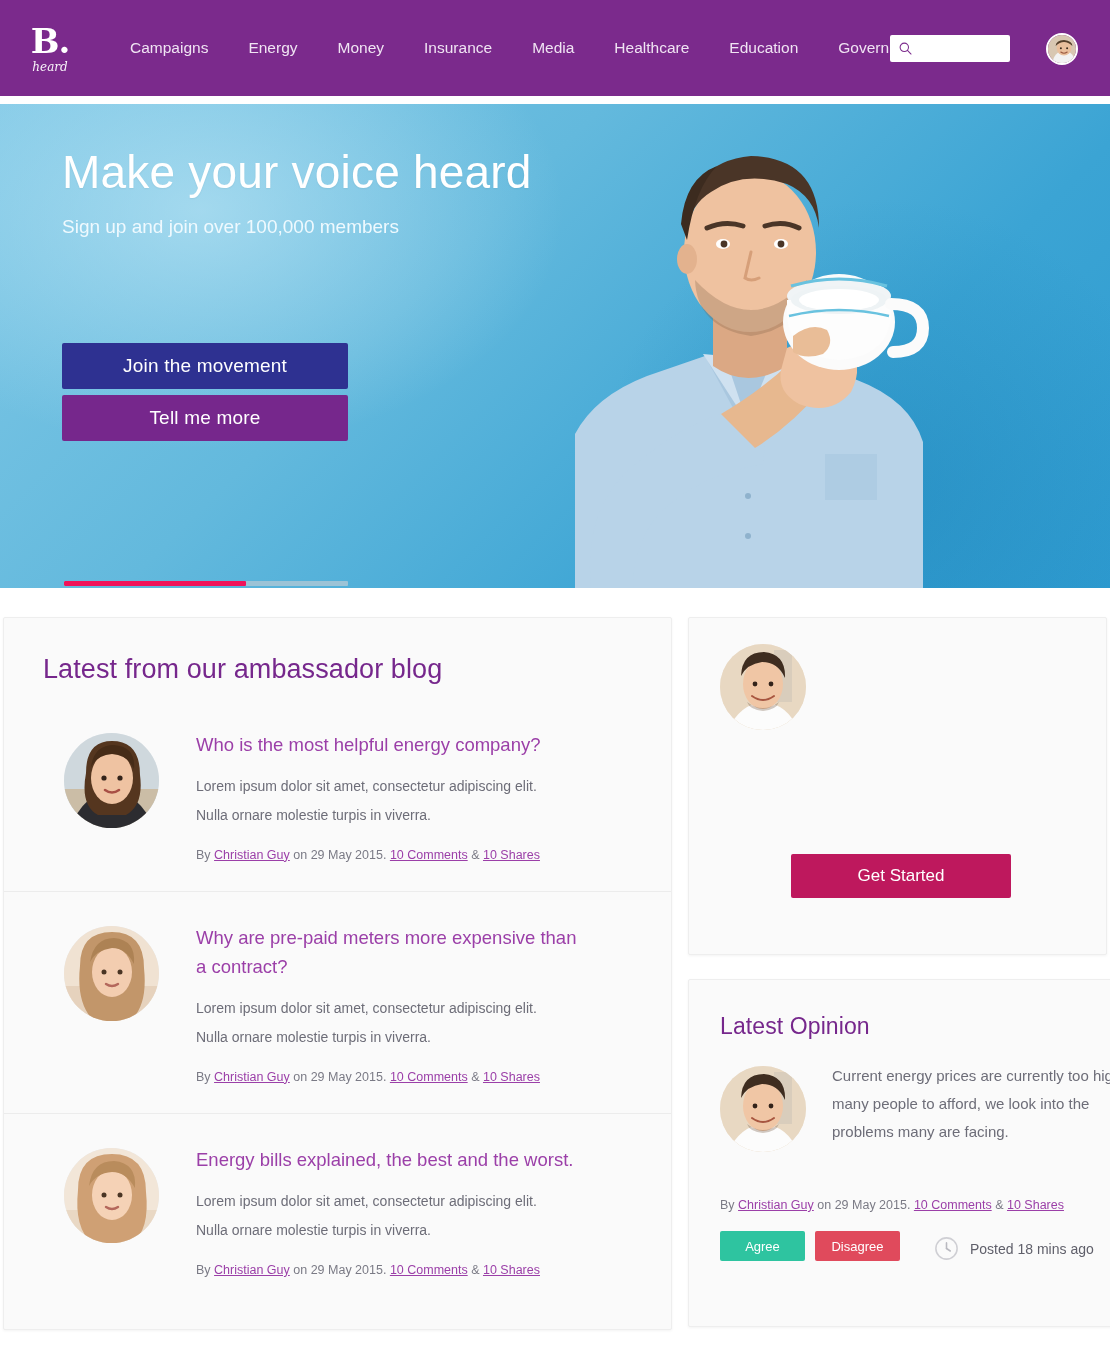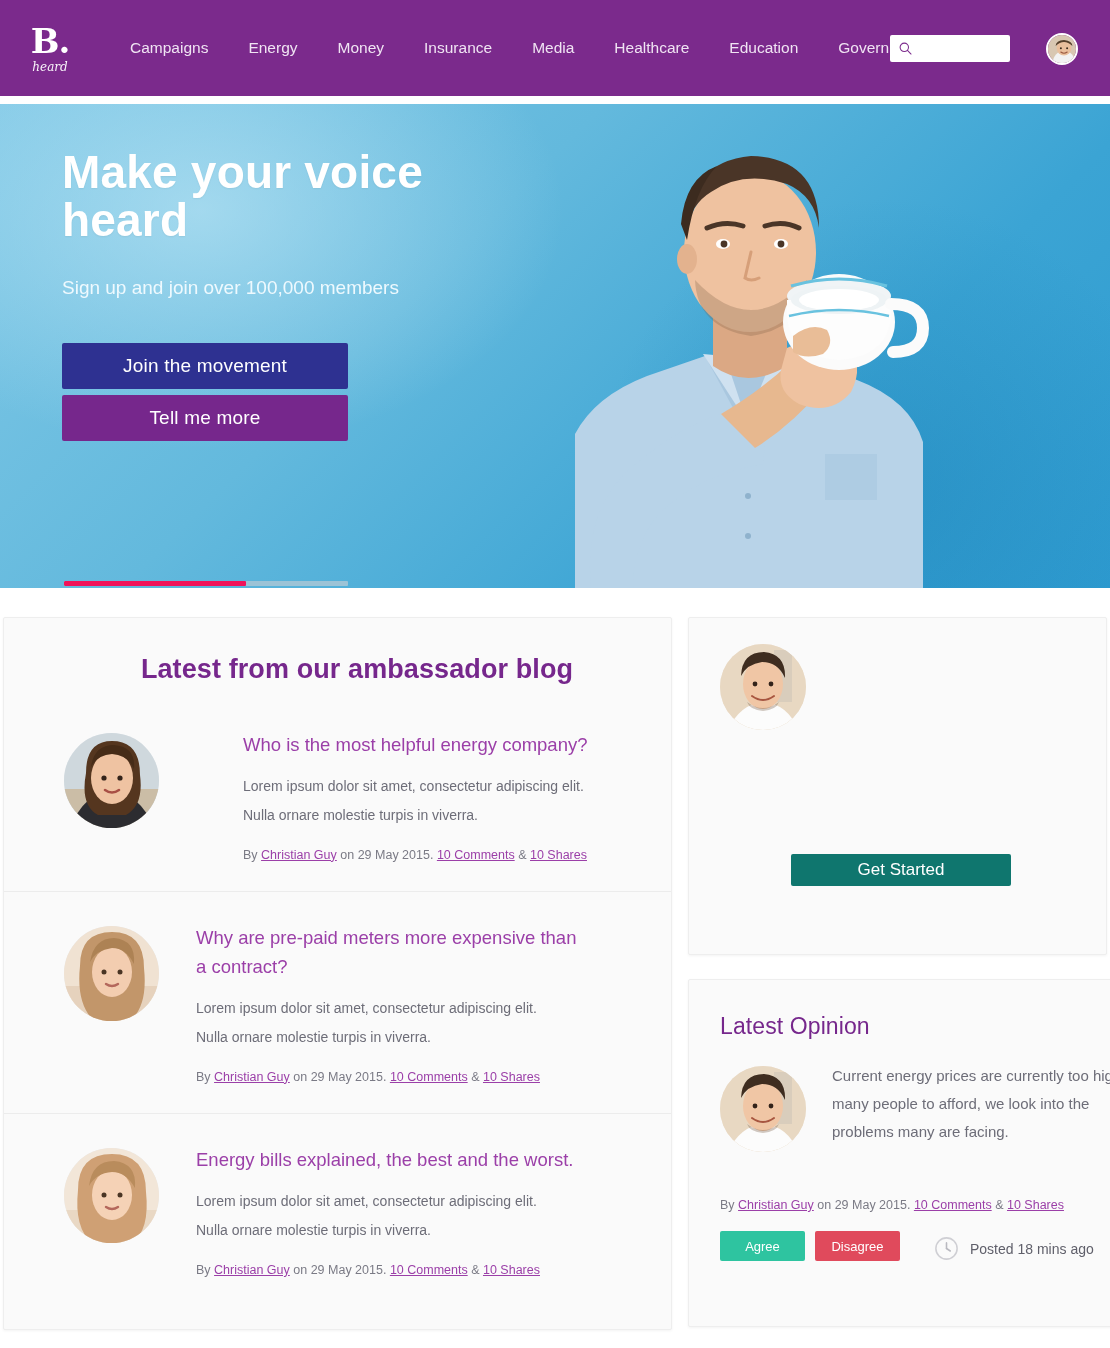--- a/index.html
+++ b/index.html
@@ -78,26 +78,26 @@
   .hero-sky-soft {
     position: absolute; inset: 0;
     background:
       radial-gradient(ellipse 520px 340px at 18% 22%, rgba(190,230,245,.65), rgba(190,230,245,0) 70%),
       radial-gradient(ellipse 420px 420px at 80% 80%, rgba(20,120,175,.35), rgba(20,120,175,0) 70%);
   }
   
   .person { position: absolute; left: 395px; top: 0; width: 560px; height: 484px; }
   .hero-copy { position: absolute; left: 62px; top: 44px; width: 470px; }
   .hero-title {
-    color: #ffffff; font-size: 46px; font-weight: 700;
+    color: #ffffff; font-size: 46px; font-weight: 400;
     letter-spacing: .2px; line-height: 1.05;
     text-shadow: 0 1px 2px rgba(0,0,0,.06);
   }
   .hero-sub {
-    margin-top: 28px;
+    margin-top: 16px;
     color: #f2fbff; font-size: 19px; font-weight: 300;
     line-height: 1.55;
     opacity: .97;
   }
   .hero-btns { position: absolute; left: 62px; top: 239px; width: 286px; }
   .btn-hero {
     display: block; width: 286px; height: 46px;
     border: none; cursor: pointer;
     color: #ffffff; font-size: 19px; font-weight: 400;
     font-family: "Liberation Sans", sans-serif;
@@ -123,22 +123,22 @@
     background: #fafafa;
     border: 1px solid #eeeeee;
     box-shadow: 0 1px 3px rgba(0,0,0,.05);
     border-radius: 2px;
   }
   .blog-card {
     position: absolute; left: 3px; top: 0;
     width: 669px; height: 713px;
   }
   .blog-heading {
-    color: #76278c; font-size: 27px; font-weight: 700;
-    padding: 36px 0 0 39px; letter-spacing: .1px; text-align: center;
+    color: #76278c; font-size: 27px; font-weight: 400;
+    padding: 36px 0 0 39px; letter-spacing: .1px;
   }
   .post {
     display: flex; padding: 30px 30px 27px 60px;
     border-bottom: 1px solid #ececec;
   }
   .post:last-child { border-bottom: none; }
   .post-avatar {
     flex: 0 0 auto;
     width: 95px; height: 95px; border-radius: 50%;
     overflow: hidden; margin-right: 37px; margin-top: 4px;
@@ -177,22 +177,22 @@
     flex: 0 0 auto;
     width: 86px; height: 86px; border-radius: 50%;
     overflow: hidden; margin-right: 26px; margin-top: 4px;
     background: #f0e6da;
   }
   .side-text {
     flex: 1; color: #6d6d78; font-size: 15px; line-height: 1.85;
   }
   .btn-started {
     position: absolute; left: 102px; top: 236px;
-    width: 220px; height: 32px;
-    background: #0f766e; border: none; cursor: pointer;
+    width: 220px; height: 44px;
+    background: #be185d; border: none; cursor: pointer;
     color: #ffffff; font-size: 17px; font-weight: 400;
     font-family: "Liberation Sans", sans-serif;
     border-radius: 2px;
   }
   .opinion-meta {
     position: absolute; left: 31px; top: 218px;
     color: #7a7a85; font-size: 12.5px;
   }
   .opinion-meta a { color: #9b3fa8; text-decoration: underline; cursor: pointer; }
   .opinion-actions {
@@ -325,21 +325,21 @@
     <div class="hero-progress-fill"></div>
   </div>
 
 </div>
 
 <div class="content">
 
   <div class="card blog-card">
     <div class="blog-heading">Latest from our ambassador blog</div>
 
-    <div class="post" style="padding-top:44px;gap:47px;">
+    <div class="post" style="padding-top:44px;">
       <div class="post-avatar">
         <svg viewBox="0 0 95 95" width="95" height="95">
           <rect width="95" height="95" fill="#cfd8dd"></rect>
           <rect y="56" width="95" height="39" fill="#cbbda6"></rect>
           <path d="M6 95 Q20 60 47 58 Q76 60 90 95 Z" fill="#2c2c30"></path>
           <path d="M22 40 Q22 8 48 8 Q76 8 76 42 Q80 72 62 82 L34 82 Q16 72 22 40Z" fill="#55361f"></path>
           <ellipse cx="48" cy="45" rx="21" ry="26" fill="#efc3a2"></ellipse>
           <path d="M27 34 Q30 12 50 12 Q72 14 70 36 Q64 22 48 21 Q33 22 27 34Z" fill="#462c18"></path>
           <circle cx="40" cy="45" r="2.6" fill="#33231a"></circle>
           <circle cx="56" cy="45" r="2.6" fill="#33231a"></circle>

